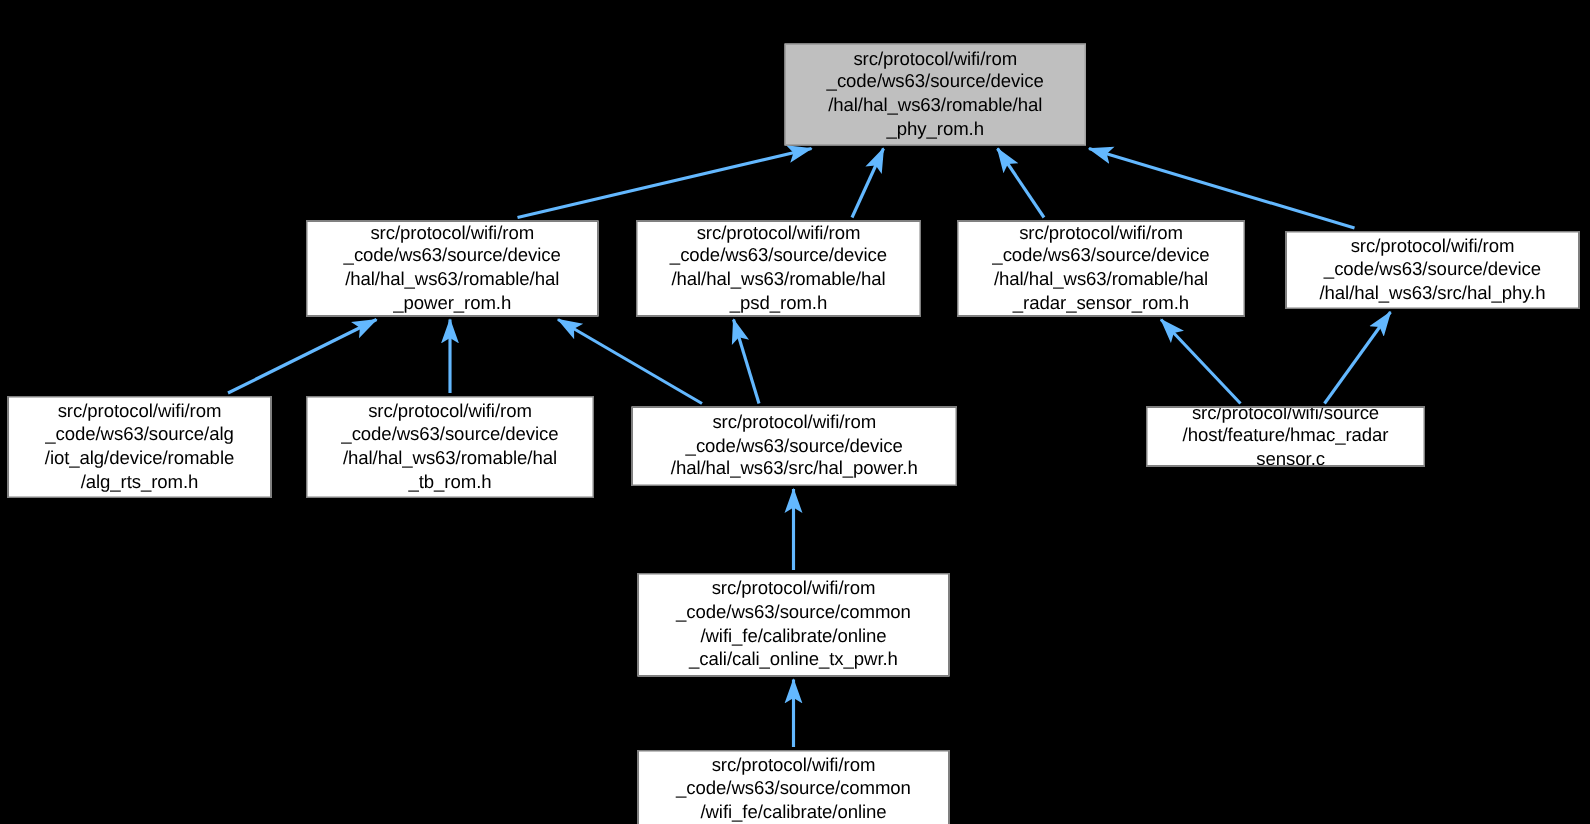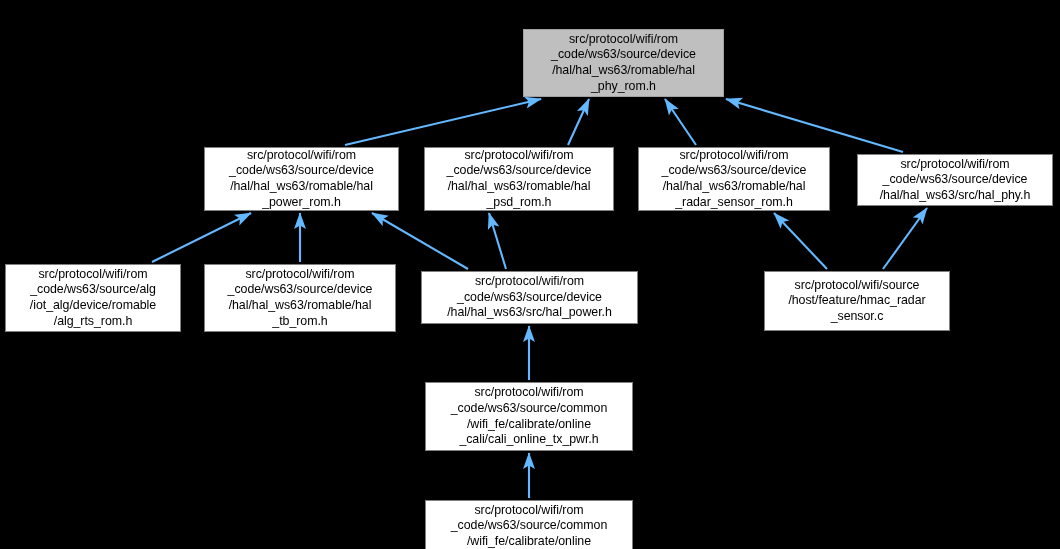--- a/index.html
+++ b/index.html
@@ -112,21 +112,21 @@
         <div class="node-label">src/protocol/wifi/rom
 _code/ws63/source/device
 /hal/hal_ws63/romable/hal
 _tb_rom.h</div>
       </div>
       <div class="node-box" style="left: 421px; top: 247px; width: 217px; height: 53px;">
         <div class="node-label">src/protocol/wifi/rom
 _code/ws63/source/device
 /hal/hal_ws63/src/hal_power.h</div>
       </div>
-      <div class="node-box" style="left: 764px; top: 247px; width: 186px; height: 60px;">
+      <div class="node-box" style="left: 764px; top: 247px; width: 186px; height: 40px;">
         <div class="node-label">src/protocol/wifi/source
 /host/feature/hmac_radar
 _sensor.c</div>
       </div>
       <div class="node-box" style="left: 425px; top: 358px; width: 208px; height: 69px;">
         <div class="node-label">src/protocol/wifi/rom
 _code/ws63/source/common
 /wifi_fe/calibrate/online
 _cali/cali_online_tx_pwr.h</div>
       </div>

